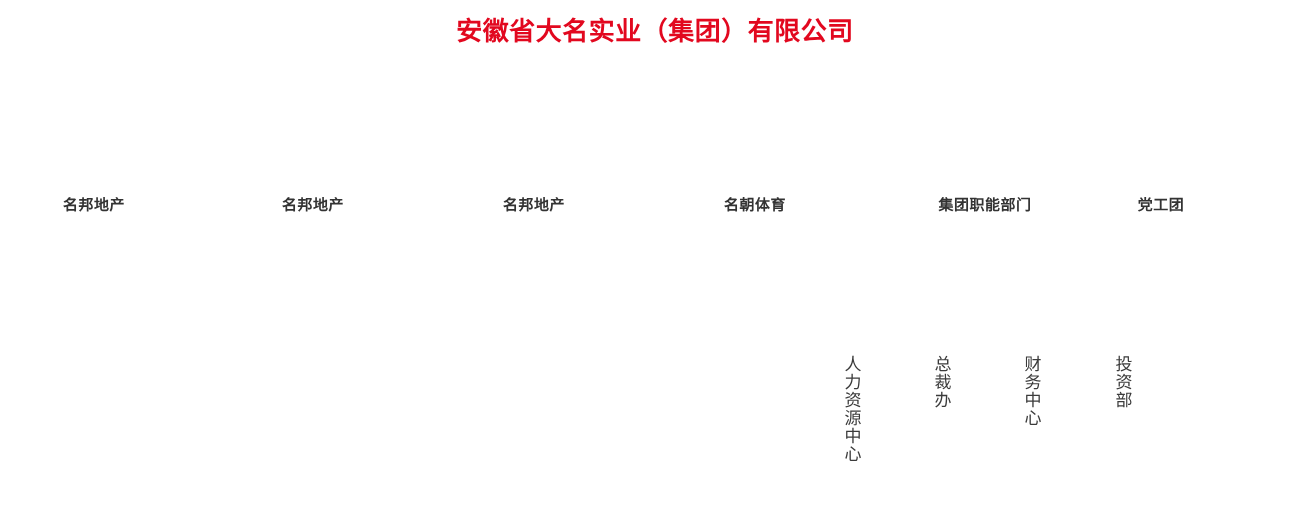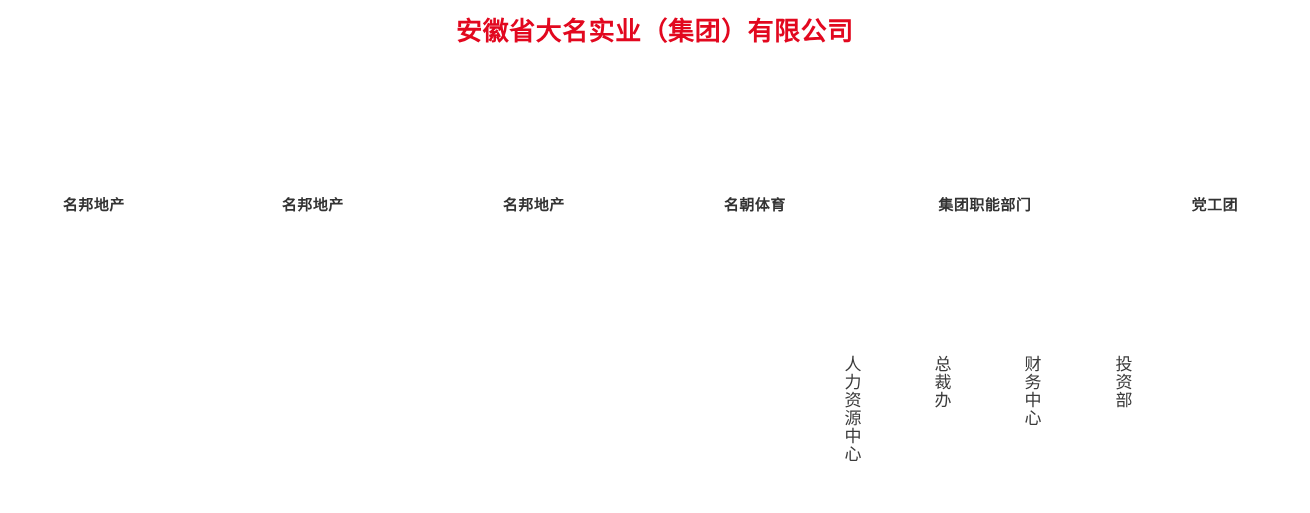--- a/index.html
+++ b/index.html
@@ -83,21 +83,21 @@
 <div id="org-chart">
 
   <div class="chart-title">安徽省大名实业（集团）有限公司</div>
 
   <div class="division-row">
     <div class="division" style="left:94px">名邦地产</div>
     <div class="division" style="left:313px">名邦地产</div>
     <div class="division" style="left:534px">名邦地产</div>
     <div class="division" style="left:755px">名朝体育</div>
     <div class="division" style="left:985px">集团职能部门</div>
-    <div class="division" style="left:1215px">党工团</div>
+    <div class="division" style="left:1161px">党工团</div>
   </div>
 
   <div class="dept-row">
     <div class="dept" style="left:851px">人力资源中心</div>
     <div class="dept" style="left:941px">总裁办</div>
     <div class="dept" style="left:1031px">财务中心</div>
     <div class="dept" style="left:1122px">投资部</div>
   </div>
 
 </div>

